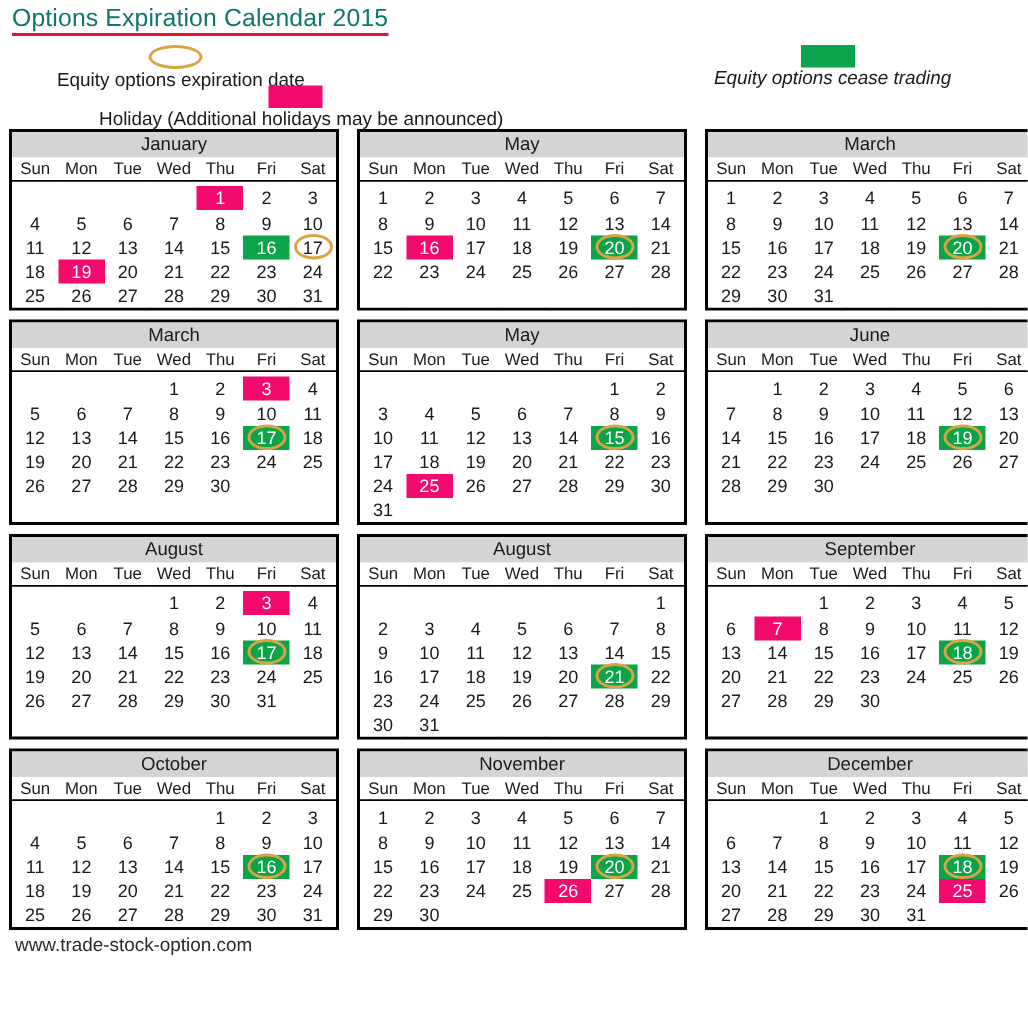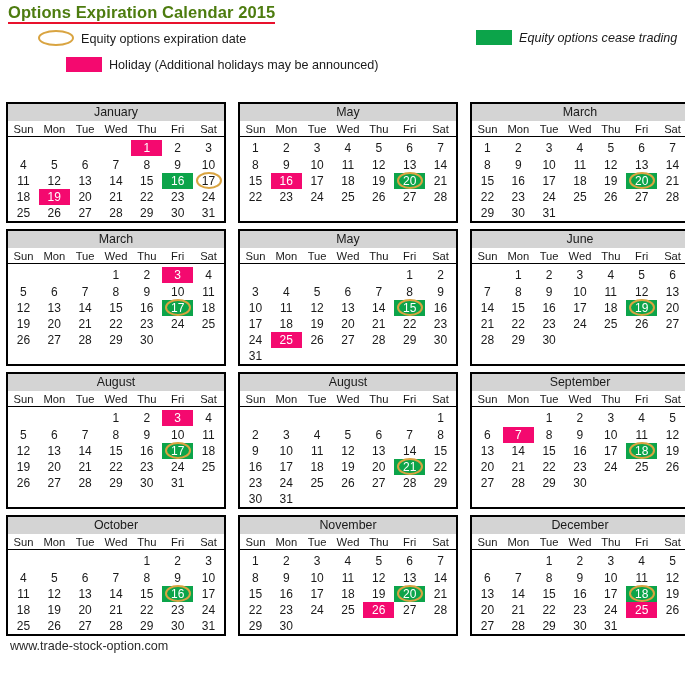--- a/index.html
+++ b/index.html
@@ -16,38 +16,39 @@
     position: relative;
   }
 
   
   #title-bar {
     padding: 4px 0 0 8px;
   }
   #page-title {
     display: inline-block;
     font-size: 16.5px;
-    font-weight: bold;
-    color: #4d7c0f;
+    font-weight: normal;
+    color: #0f766e;
     letter-spacing: .1px;
     border-bottom: 2px solid #e8112d;
     padding-bottom: 1px;
     line-height: 17px;
   }
 
   
   #legend {
     position: relative;
     height: 56px;
     margin-top: 6px;
   }
   .legend-row {
     display: flex;
-    align-items: flex-end;
+    align-items: center;
     position: absolute;
+    flex-direction: column;
   }
   .legend-text {
     font-size: 12.6px;
     color: #1a1a1a;
     white-space: nowrap;
     line-height: 14px;
   }
   #legend-expiration { left: 38px; top: 0px; }
   #legend-holiday    { left: 38px; top: 27px; padding-left: 28px; }
   #legend-cease      { left: 476px; top: 0px; font-style: italic; }
@@ -74,21 +75,20 @@
 
   
   #months-grid {
     display: grid;
     grid-template-columns: 220px 220px 220px;
     grid-auto-rows: auto;
     column-gap: 12px;
     row-gap: 6px;
     padding: 0 6px 0 6px;
     box-sizing: border-box;
-    margin-top: 16px;
   }
 
   .month {
     border: 2px solid #000000;
     background: #ffffff;
     box-sizing: border-box;
     padding: 0;
   }
   .month-name {
     background: #d4d4d4;

